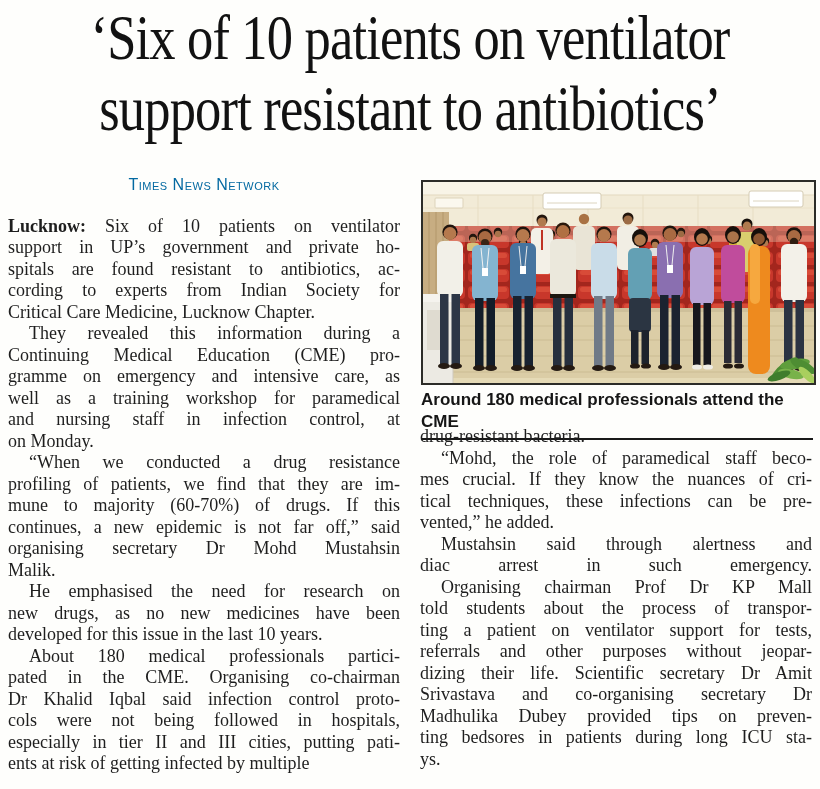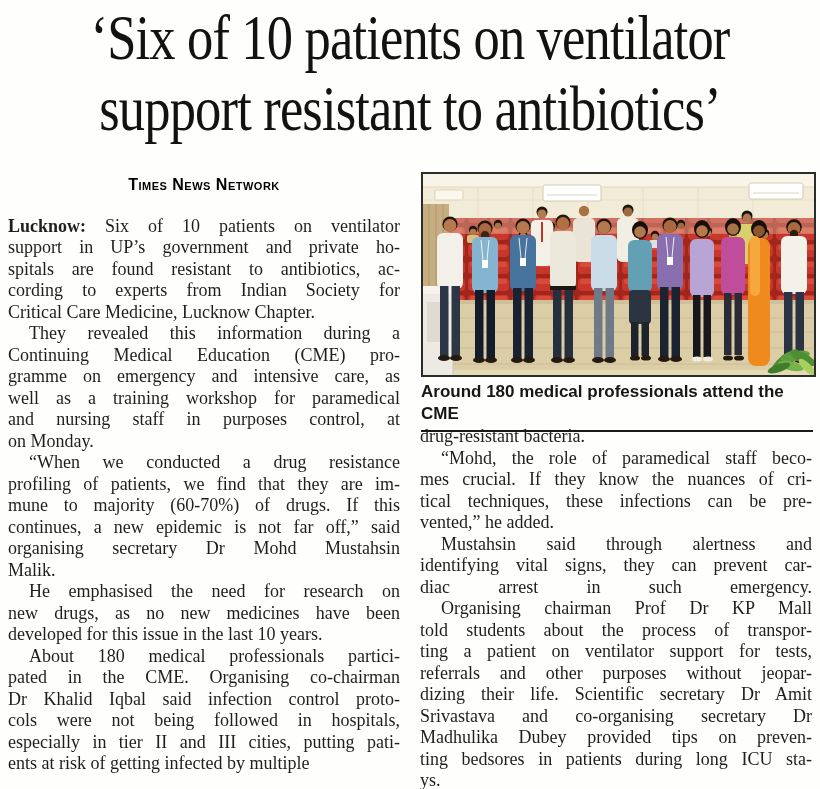--- a/index.html
+++ b/index.html
@@ -13,30 +13,30 @@
   .hline{
     display:block;font-size:64px;line-height:71px;font-weight:400;
     letter-spacing:-1px;white-space:nowrap;
     transform:scaleX(0.82);transform-origin:50% 50%;
   }
   
   .col{position:absolute;width:392px;font-size:18px;line-height:21.5px;color:#1e1e1e;}
   .col-left{left:8px;top:172px;}
   .col-right{left:420px;top:426px;}
   .byline{
-    font-family:"Liberation Sans", sans-serif;font-weight:700;
+    font-family:"Liberation Sans", sans-serif;font-weight:400;
     font-variant-caps:small-caps;font-size:16px;letter-spacing:.5px;
-    text-align:center;color:#000000;margin:2px 0 20px 0;
+    text-align:center;color:#0369a1;margin:2px 0 20px 0;
   }
   .bodyline{text-align:justify;text-align-last:justify;white-space:normal;}
   .bodyline.lastline{text-align-last:left;}
   .bodyline.indent{text-indent:21px;}
   .bodyline strong{font-weight:700;}
   
-  .photo-block{position:absolute;left:421px;top:172px;width:395px;border-radius:30px;}
+  .photo-block{position:absolute;left:421px;top:180px;width:395px;border-radius:30px;}
   .photo-frame{
     width:391px;height:201px;border:2px solid #2c2c28;background:#f2ebd7;
     overflow:hidden;
   }
   .photo-frame svg{display:block;}
   .photo-caption{
     font-family:"Liberation Sans", sans-serif;font-weight:700;
     font-size:17px;line-height:22px;color:#161616;
     padding:4px 0 5px 0;
   }
@@ -57,21 +57,21 @@
     <div>
         <div class="bodyline"><strong>Lucknow:</strong> Six of 10 patients on ventilator</div>
         <div class="bodyline">support in UP’s government and private ho-</div>
         <div class="bodyline">spitals are found resistant to antibiotics, ac-</div>
         <div class="bodyline">cording to experts from Indian Society for</div>
         <div class="bodyline lastline">Critical Care Medicine, Lucknow Chapter.</div>
         <div class="bodyline indent">They revealed this information during a</div>
         <div class="bodyline">Continuing Medical Education (CME) pro-</div>
         <div class="bodyline">gramme on emergency and intensive care, as</div>
         <div class="bodyline">well as a training workshop for paramedical</div>
-        <div class="bodyline">and nursing staff in purposes control, at</div>
+        <div class="bodyline">and nursing staff in infection control, at</div>
         <div class="bodyline lastline">on Monday.</div>
         <div class="bodyline indent">“When we conducted a drug resistance</div>
         <div class="bodyline">profiling of patients, we find that they are im-</div>
         <div class="bodyline">mune to majority (60-70%) of drugs. If this</div>
         <div class="bodyline">continues, a new epidemic is not far off,” said</div>
         <div class="bodyline">organising secretary Dr Mohd Mustahsin</div>
         <div class="bodyline lastline">Malik.</div>
         <div class="bodyline indent">He emphasised the need for research on</div>
         <div class="bodyline">new drugs, as no new medicines have been</div>
         <div class="bodyline lastline">developed for this issue in the last 10 years.</div>
@@ -323,21 +323,20 @@
   </figure>
 
   <div class="col col-right">
     <div>
         <div class="bodyline lastline">drug-resistant bacteria.</div>
         <div class="bodyline indent">“Mohd, the role of paramedical staff beco-</div>
         <div class="bodyline">mes crucial. If they know the nuances of cri-</div>
         <div class="bodyline">tical techniques, these infections can be pre-</div>
         <div class="bodyline lastline">vented,” he added.</div>
         <div class="bodyline indent">Mustahsin said through alertness and</div>
-        <div class="bodyline">identifying vital signs, they can prevent car-</div>
         <div class="bodyline">diac arrest in such emergency.</div>
         <div class="bodyline lastline" style="height: 0px;">&nbsp;</div>
         <div class="bodyline indent">Organising chairman Prof Dr KP Mall</div>
         <div class="bodyline">told students about the process of transpor-</div>
         <div class="bodyline">ting a patient on ventilator support for tests,</div>
         <div class="bodyline">referrals and other purposes without jeopar-</div>
         <div class="bodyline">dizing their life. Scientific secretary Dr Amit</div>
         <div class="bodyline">Srivastava and co-organising secretary Dr</div>
         <div class="bodyline">Madhulika Dubey provided tips on preven-</div>
         <div class="bodyline">ting bedsores in patients during long ICU sta-</div>

